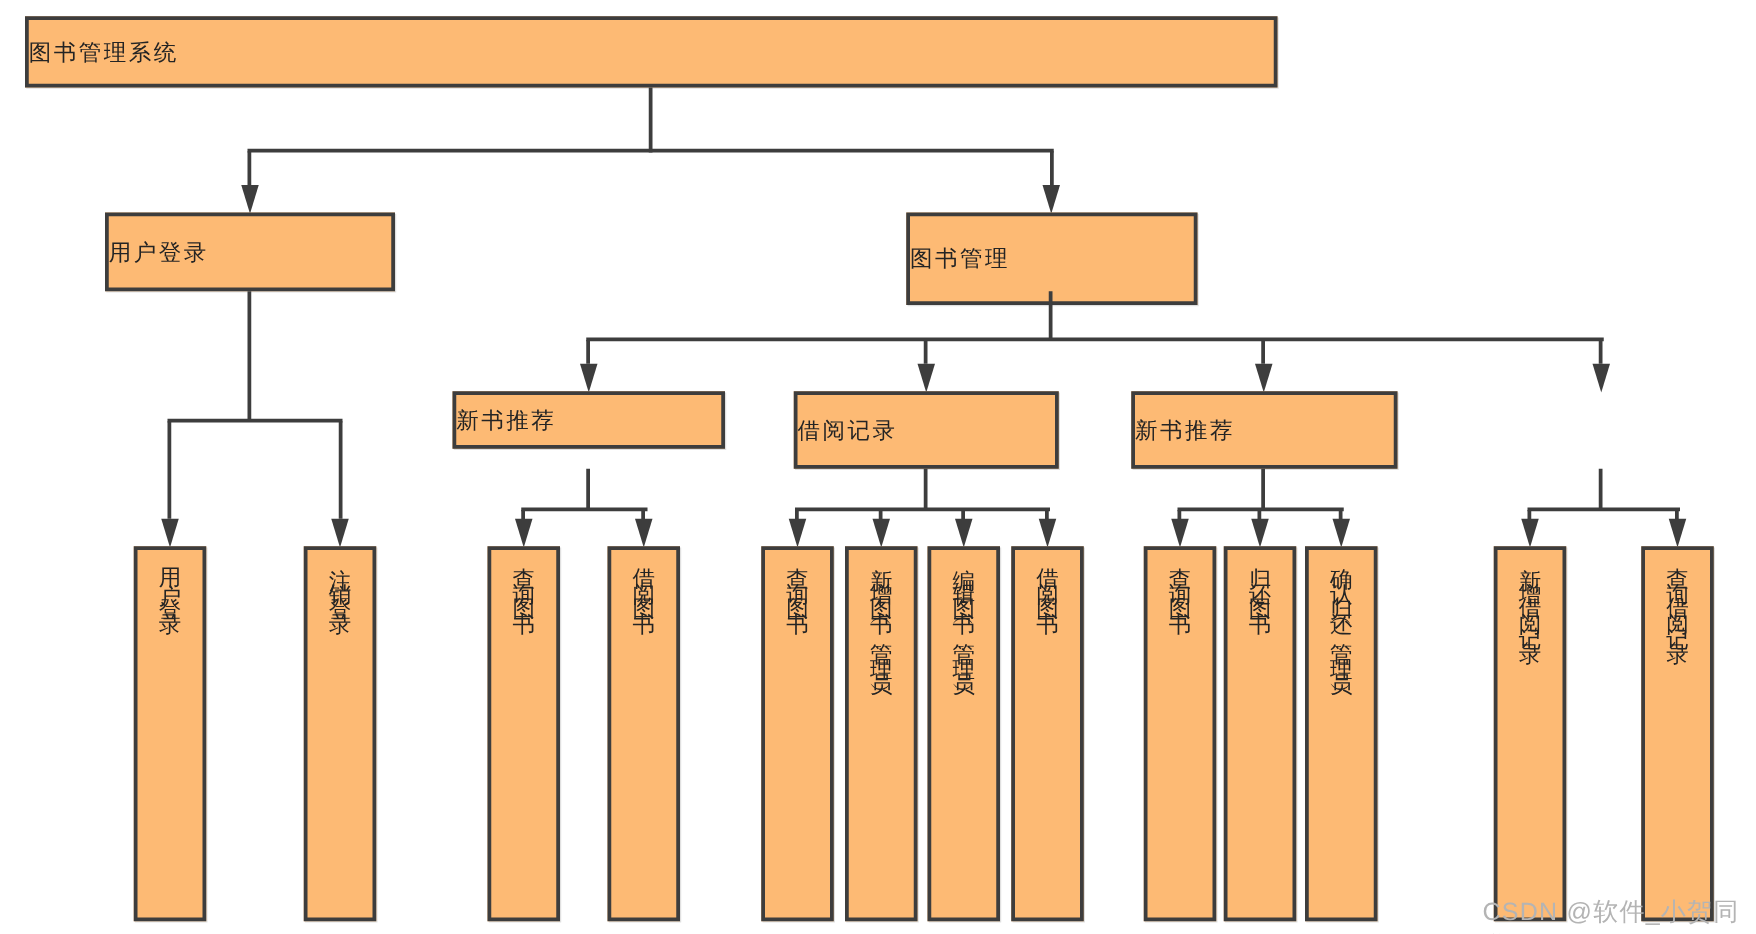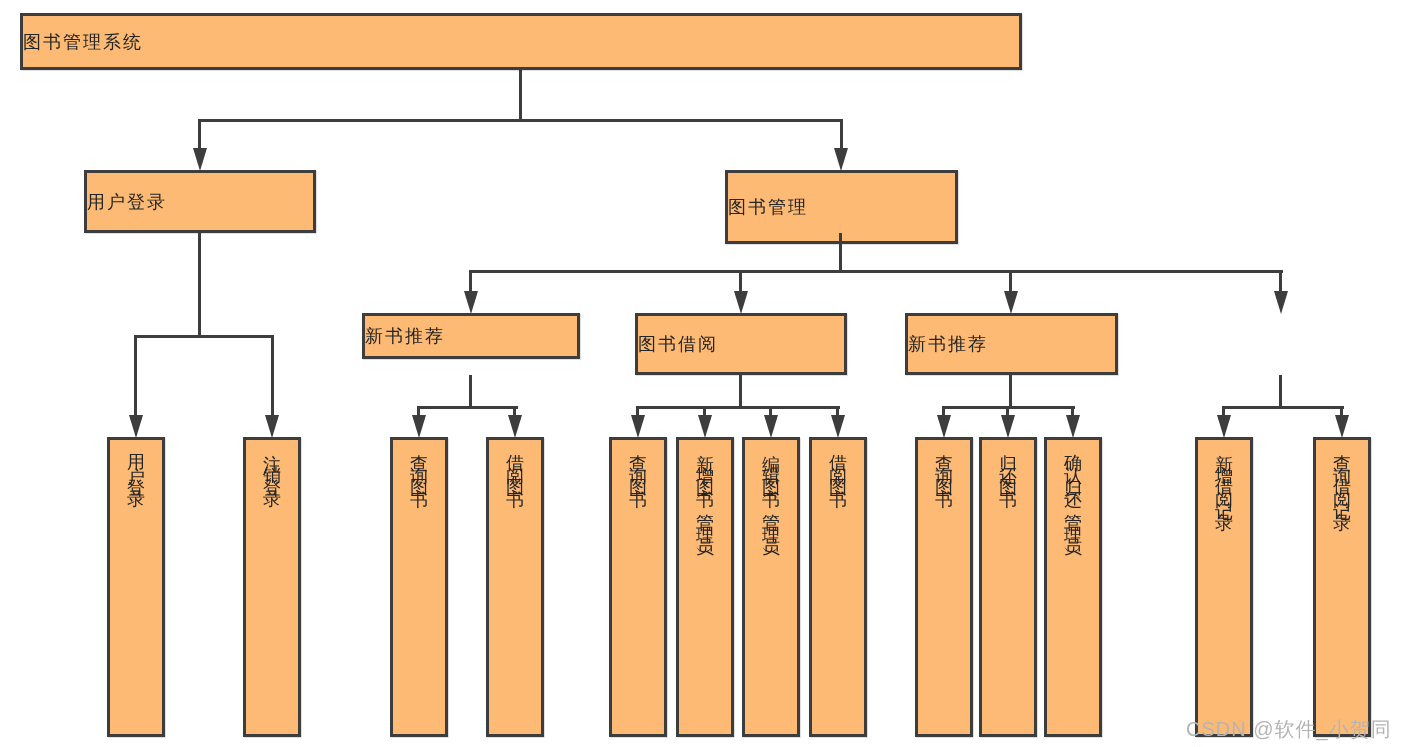--- a/index.html
+++ b/index.html
@@ -67,21 +67,21 @@
   <div class="arrow" style="left:734px;top:291px;"></div>
   <div class="line" style="left:1009px;top:272px;width:3px;height:19px;"></div>
   <div class="arrow" style="left:1004px;top:291px;"></div>
   <div class="line" style="left:1279px;top:272px;width:3px;height:19px;"></div>
   <div class="arrow" style="left:1274px;top:291px;"></div>
 
   <div class="box" style="left:362px;top:313px;width:218px;height:46px;">
     <span class="lbl">新书推荐</span>
   </div>
   <div class="box" style="left:635px;top:313px;width:212px;height:62px;">
-    <span class="lbl">图书借阅</span>
+    <span class="lbl">借阅记录</span>
   </div>
   <div class="box" style="left:905px;top:313px;width:213px;height:62px;">
     <span class="lbl">新书推荐</span>
   </div>
 
   <div class="line" style="left:469px;top:375px;width:3px;height:33px;"></div>
   <div class="line" style="left:417px;top:406px;width:101px;height:3px;"></div>
   <div class="line" style="left:417px;top:408px;width:3px;height:9px;"></div>
   <div class="arrow" style="left:412px;top:415px;"></div>
   <div class="line" style="left:513px;top:408px;width:3px;height:9px;"></div>

